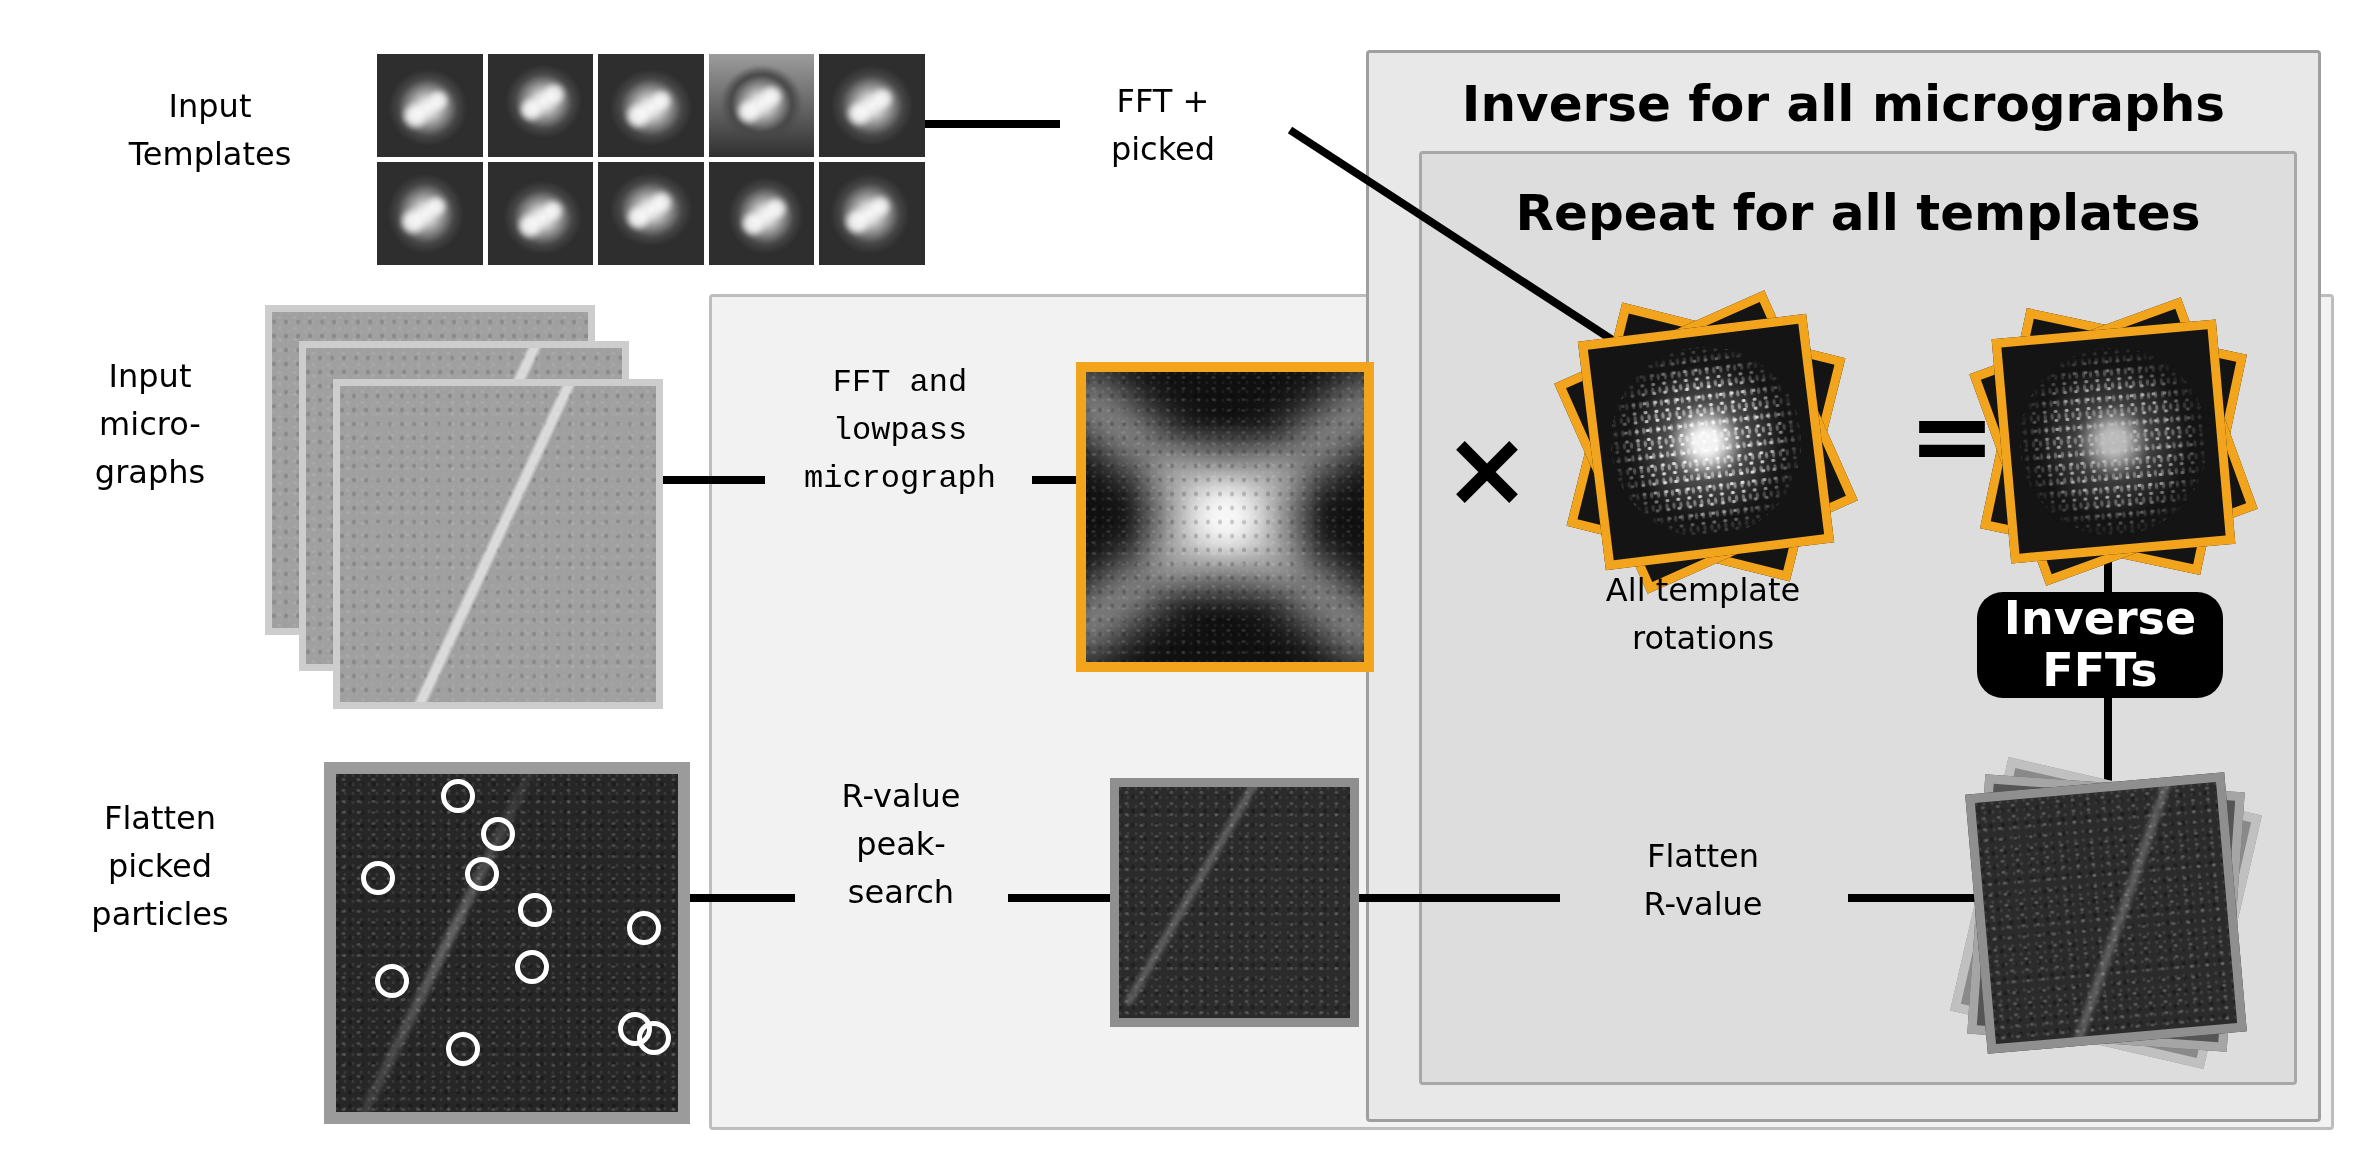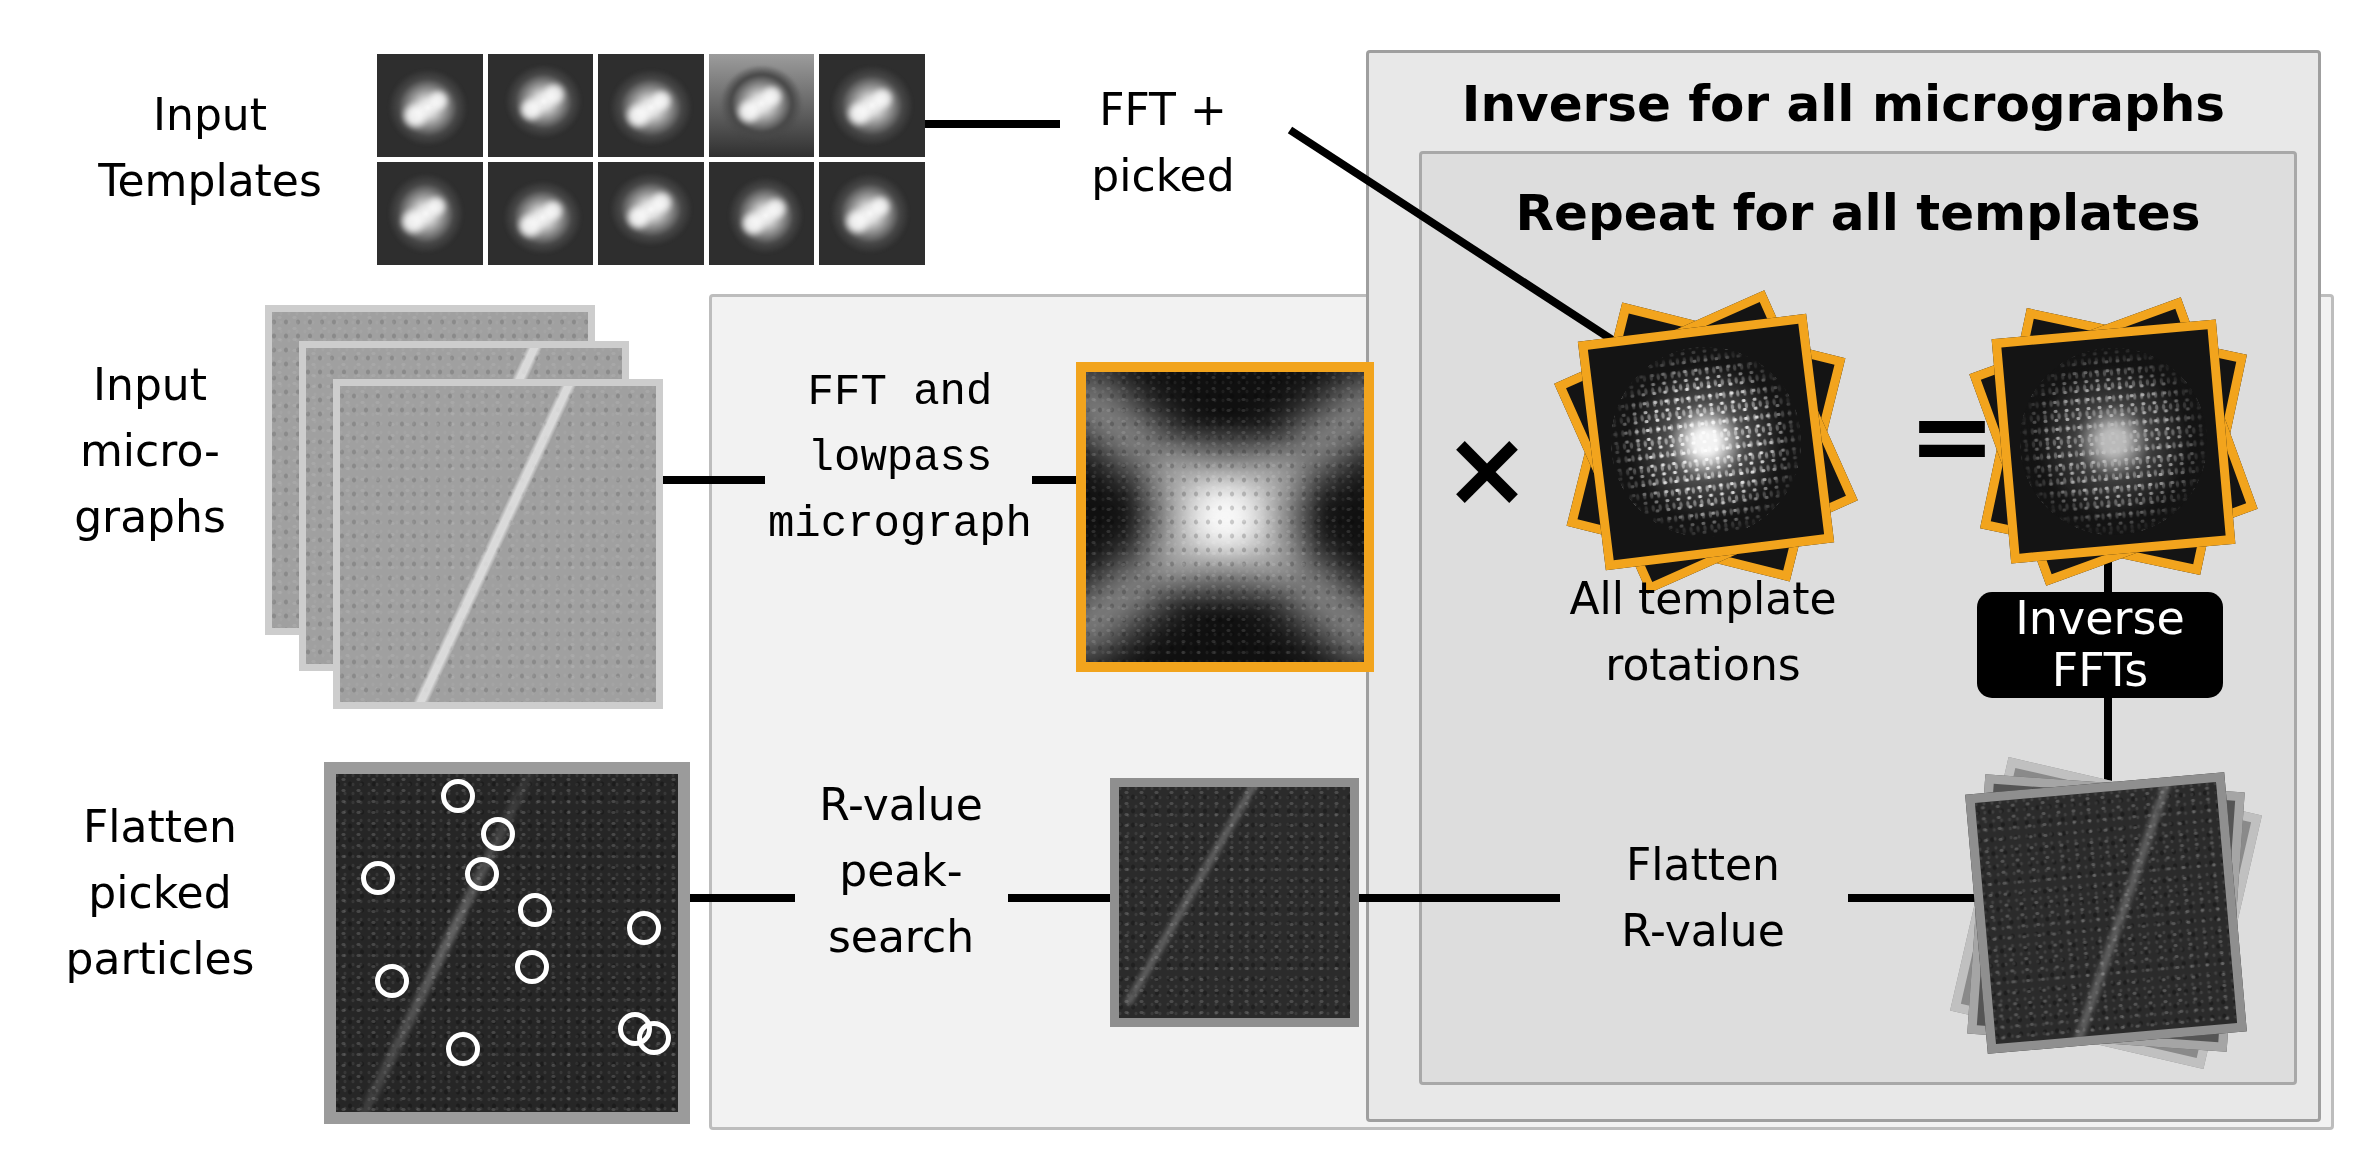--- a/index.html
+++ b/index.html
@@ -18,21 +18,21 @@
     background:#dddddd; border:3px solid #a8a8a8; border-radius:4px; z-index:3; }
   .box-title { font-weight:bold; font-size:50px; text-align:center; }
   .box-mid .box-title { margin-top:22px; }
   .box-inner .box-title { margin-top:30px; }
 
   
   .wires { position:absolute; left:0; top:0; z-index:4; pointer-events:none; }
   .wires line { stroke:#000; stroke-width:8; }
 
   
-  .lbl { position:absolute; font-size:44px; line-height:1.5; text-align:center;
+  .lbl { position:absolute; font-size:32px; line-height:1.5; text-align:center;
     white-space:pre-line; z-index:5; }
   .sym { position:absolute; width:120px; text-align:center; line-height:120px;
     font-size:105px; font-weight:bold; z-index:5; }
 
   
   .speckle { position:absolute; inset:0;
     background-image:
       radial-gradient(rgba(255,255,255,0.20) 1.5px, transparent 2.6px),
       radial-gradient(rgba(255,255,255,0.10) 1px, transparent 2px),
       radial-gradient(rgba(0,0,0,0.30) 1.5px, transparent 2.6px);
@@ -104,21 +104,21 @@
 
   .stackGray { left:1976px; top:783px; width:260px; height:260px; }
   .stackGray .g1 { border:9px solid #c0c0c0; background:#8a8a8a; transform:rotate(13deg); }
   .stackGray .g2 { border:9px solid #a5a5a5; background:#555; transform:rotate(4deg); }
   .stackGray .g3 { border:9px solid #8f8f8f; background:#2b2b2b; transform:rotate(-5deg); }
   .gfil { position:absolute; left:55%; top:-10%; width:9px; height:120%;
     background:rgba(205,205,205,.3); transform:rotate(24deg); filter:blur(2px); }
 
   
   .pill { position:absolute; left:1977px; top:592px; width:246px; height:106px;
-    background:#000; border-radius:15px; color:#fff; font-weight:normal; font-size:46px;
+    background:#000; border-radius:26px; color:#fff; font-weight:bold; font-size:46px;
     line-height:1.12; text-align:center; white-space:pre-line; z-index:5;
     display:flex; align-items:center; justify-content:center; }
 
   
   .picked { position:absolute; left:324px; top:762px; width:366px; height:362px;
     border:12px solid #9b9b9b; background:#262626; overflow:hidden; z-index:5; }
   .picked .speckle { opacity:.8; }
   .pk-edge { position:absolute; left:60%; top:-10%; width:10px; height:125%;
     background:linear-gradient(rgba(210,210,210,0), rgba(210,210,210,.35), rgba(210,210,210,.12));
     transform:rotate(26deg); transform-origin:top; filter:blur(2px); }

